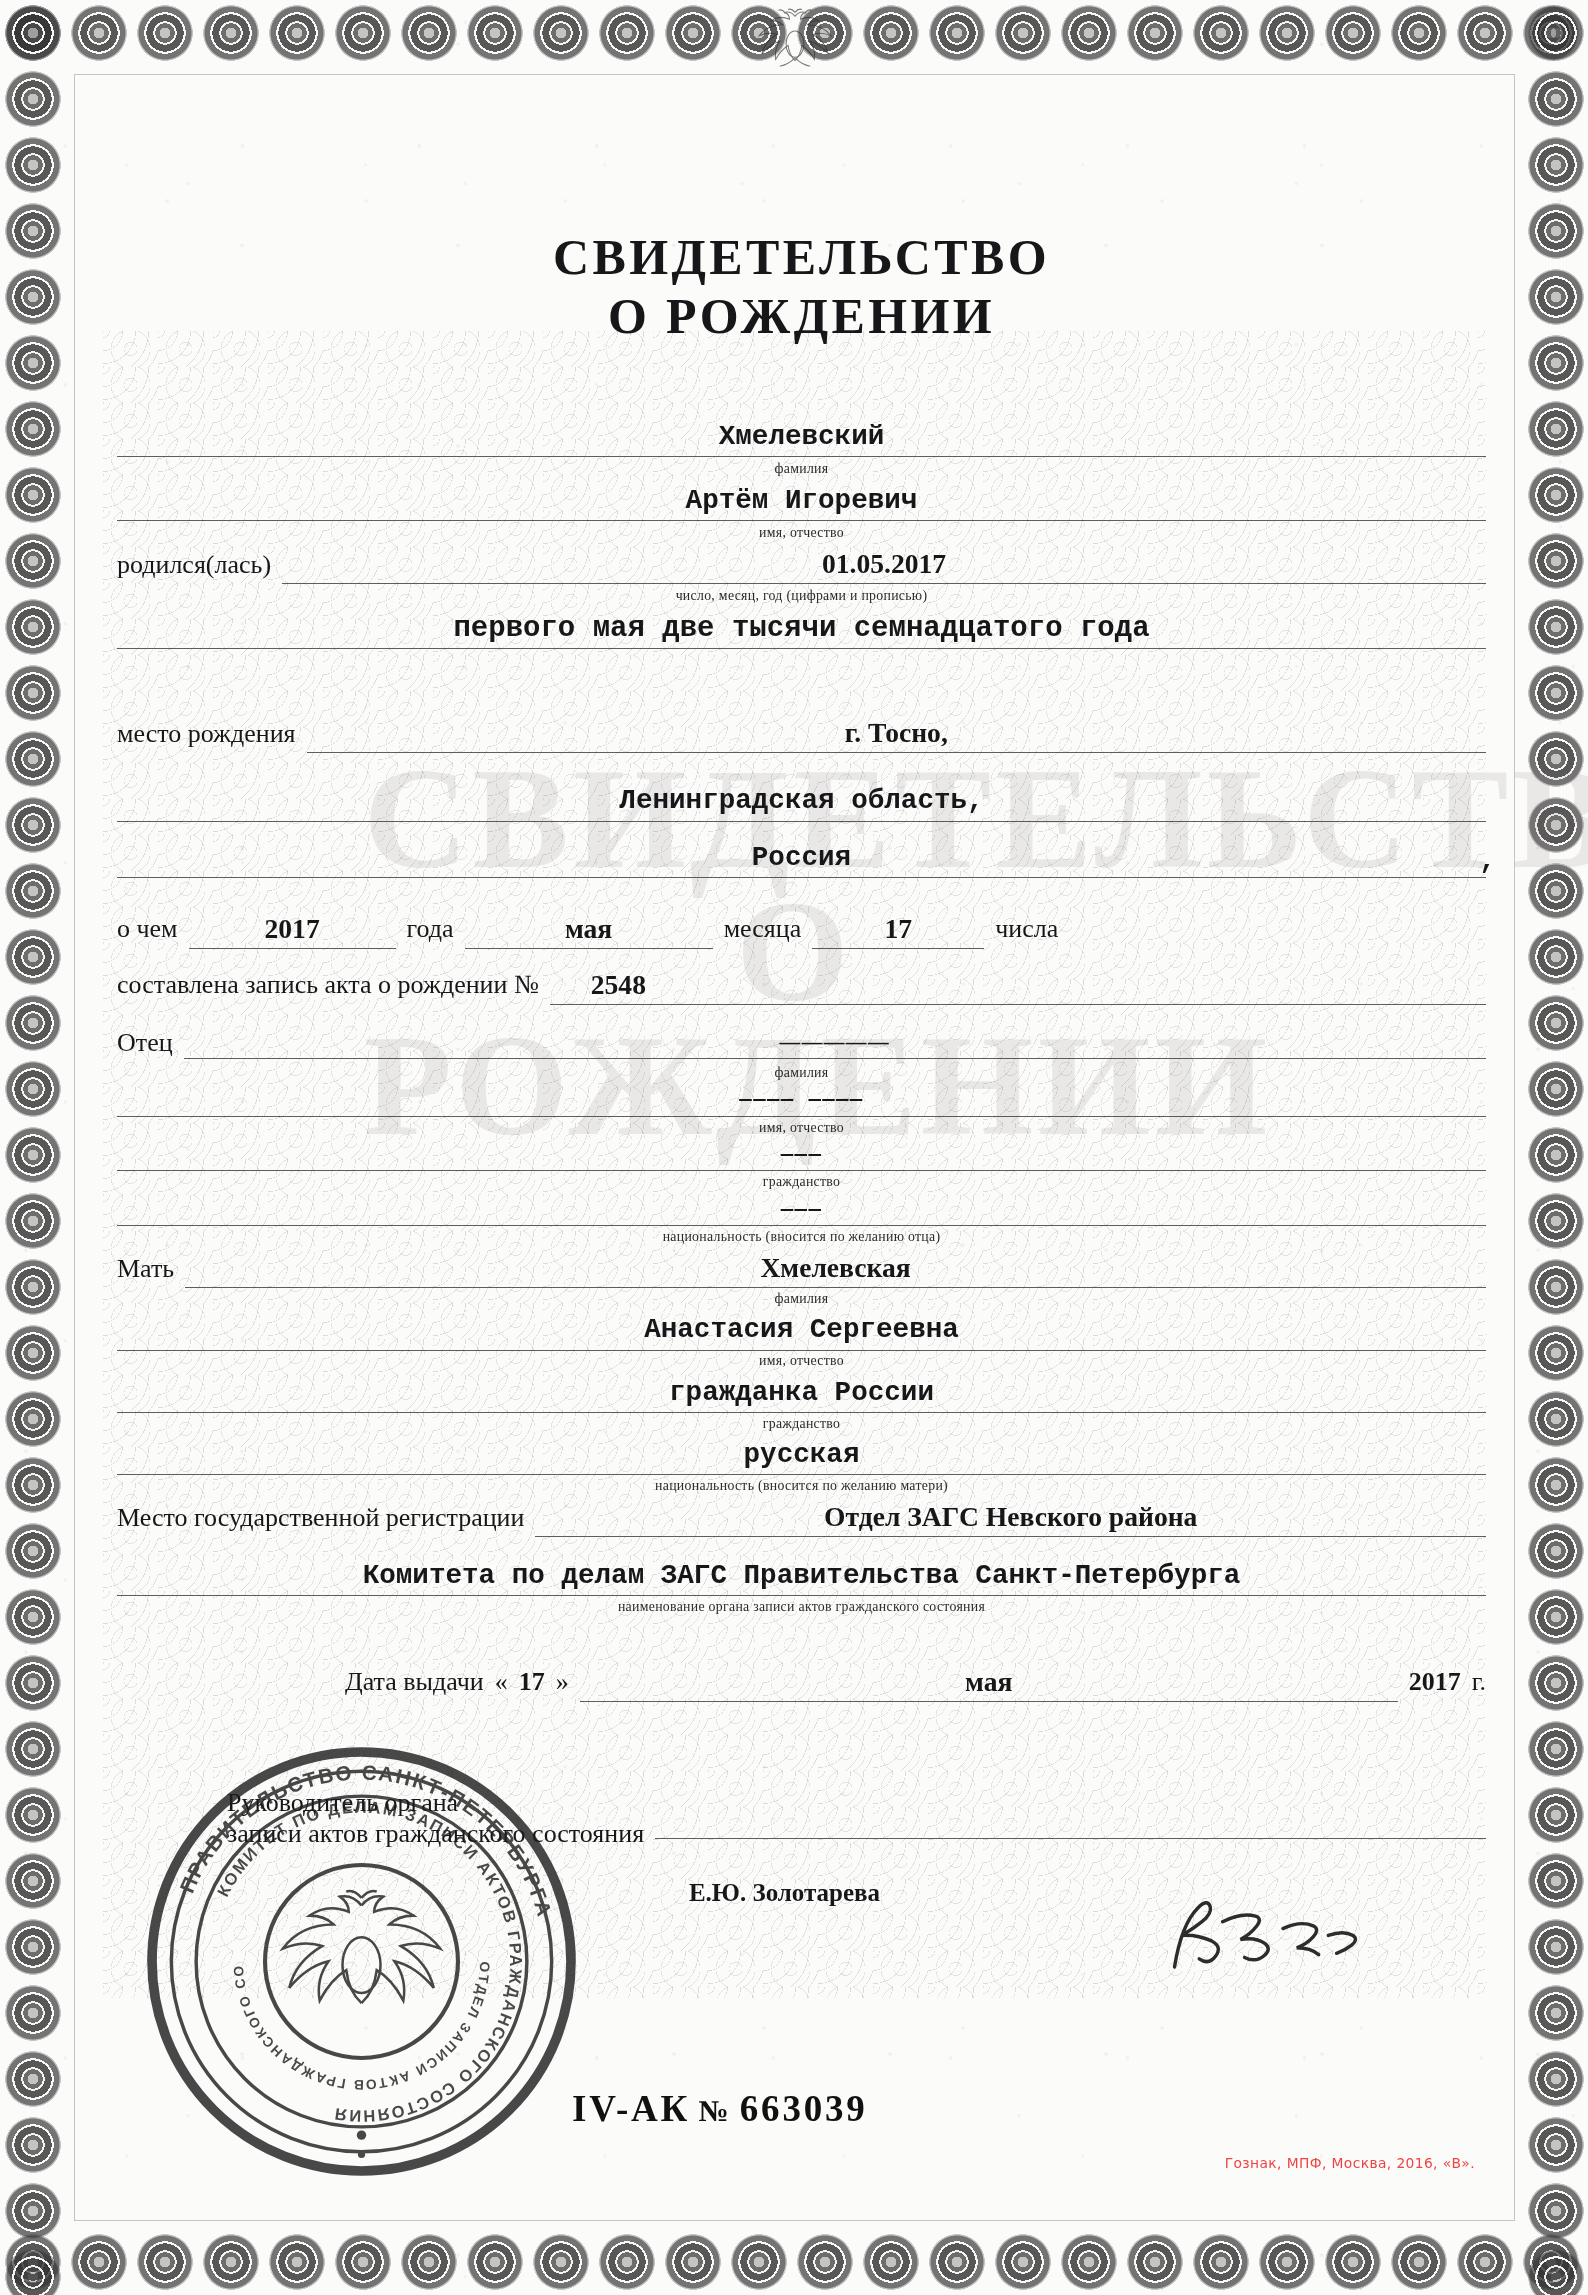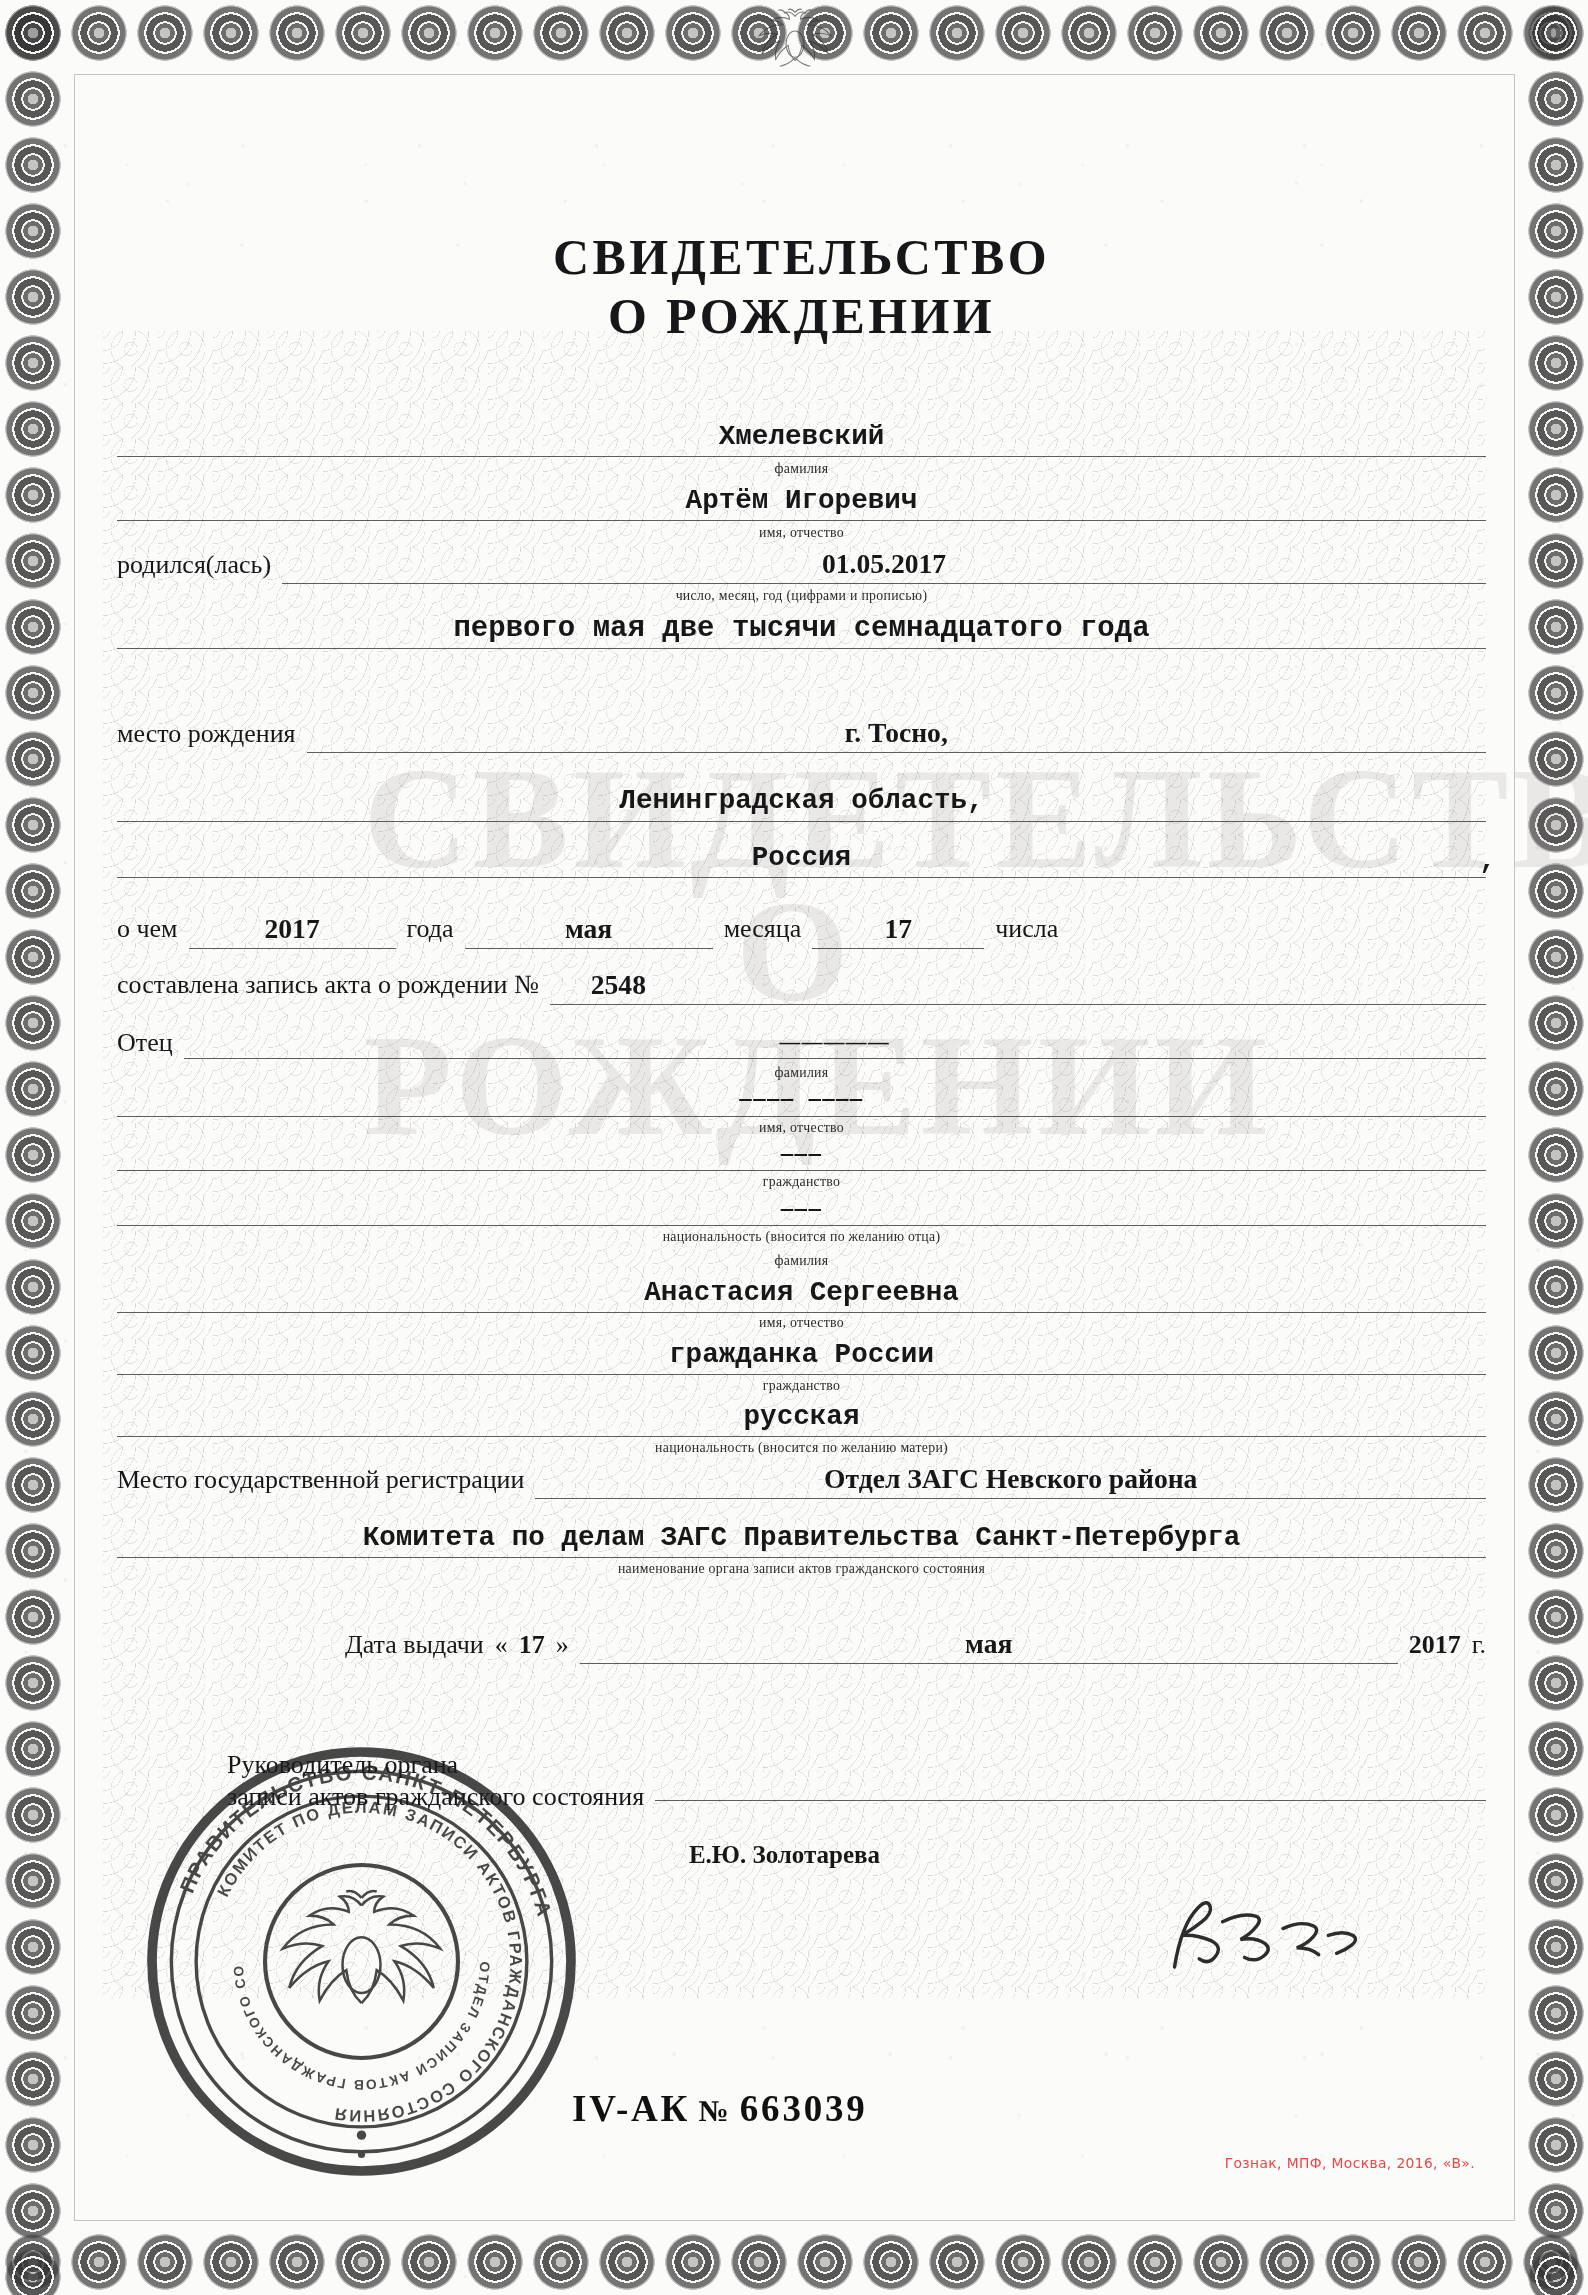--- a/index.html
+++ b/index.html
@@ -280,20 +280,28 @@
       <div class="rule"></div>
     </div>
     <div class="cap">гражданство</div>
 
     <div class="fieldline">
       <div class="val dash">———</div>
       <div class="rule"></div>
     </div>
     <div class="cap">национальность (вносится по желанию отца)</div>
 
+    <div class="row">
+      <div class="lbl">Мать</div>
+      <div class="sp8"></div>
+      <div class="fill">
+        <div class="val">Хмелевская</div>
+        <div class="rule"></div>
+      </div>
+    </div>
     <div class="cap">фамилия</div>
 
     <div class="fieldline">
       <div class="val">Анастасия Сергеевна</div>
       <div class="rule"></div>
     </div>
     <div class="cap">имя, отчество</div>
 
     <div class="fieldline">
       <div class="val">гражданка России</div>

